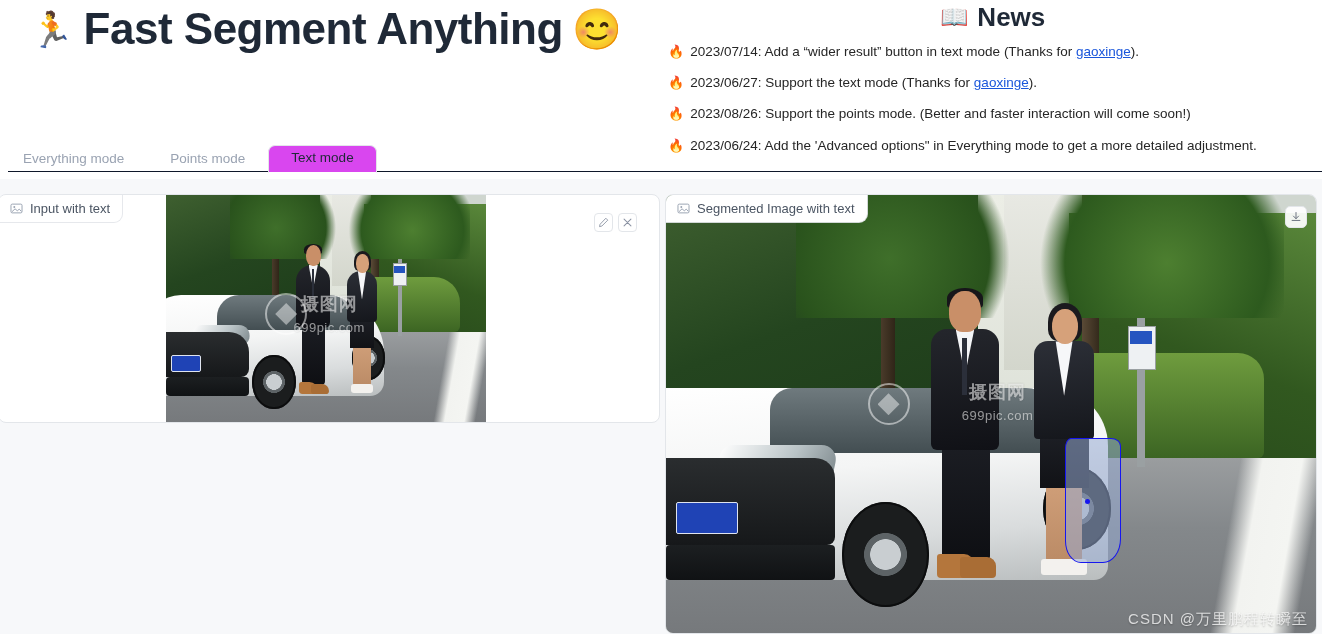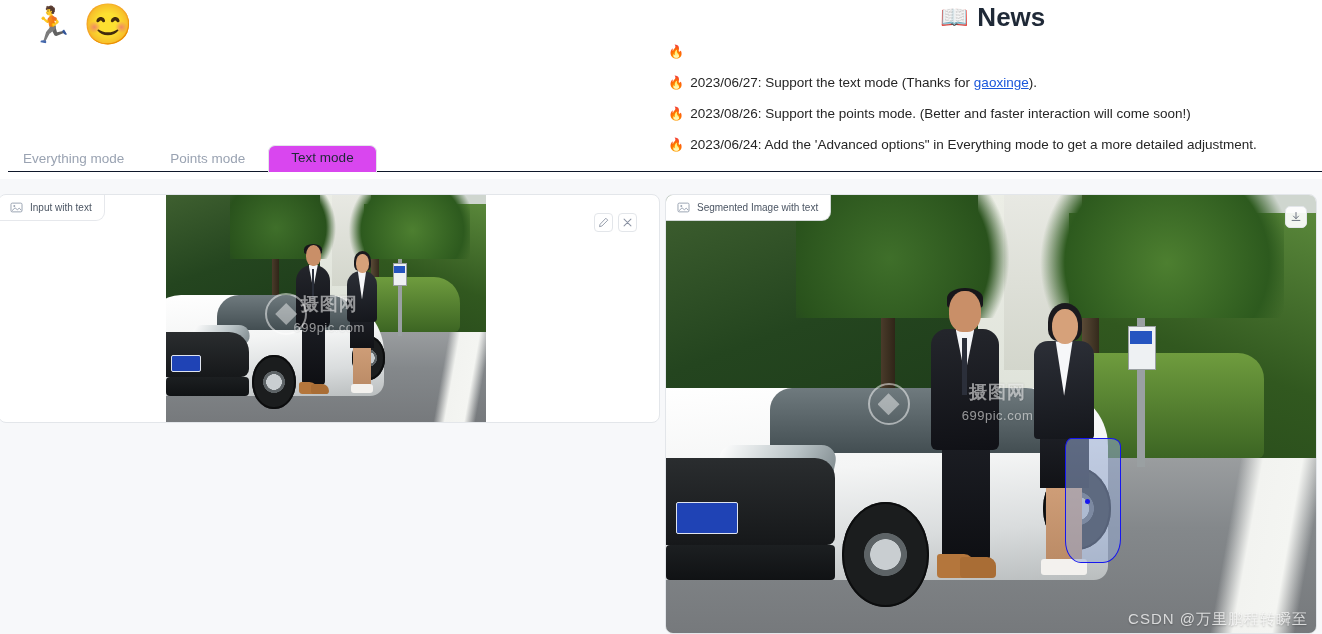--- a/index.html
+++ b/index.html
@@ -66,21 +66,21 @@
   
   .panel-input {
     position: absolute; left: -2px; top: 15px; width: 662px; height: 229px;
     background: #ffffff; border: 1px solid #e3e6ea; border-radius: 8px;
     overflow: hidden;
   }
   .panel-label {
     position: absolute; left: 0; top: 0; z-index: 6;
     display: flex; align-items: center; gap: 7px;
     background: #ffffff; border-bottom-right-radius: 8px;
-    padding: 6px 12px 6px 11px; font-size: 10px; color: #4b5563;
+    padding: 6px 12px 6px 11px; font-size: 13px; color: #4b5563;
     box-shadow: 0 0 0 1px rgba(227,230,234,0.9);
   }
   .pl-icon { width: 13px; height: 13px; display: block; }
 
   .img-frame-left {
     position: absolute; left: 167px; top: 0px; width: 320px; height: 228px;
     overflow: hidden;
   }
   .corner-tools {
     position: absolute; right: 22px; top: 18px; z-index: 7; display: flex; gap: 5px;
@@ -244,33 +244,35 @@
 </style>
 </head>
 <body>
 
 <div id="app">
 
   <div class="header">
 
     <div class="title-block">
       <span class="title-emoji-run">🏃</span>
+      <span class="title-text">Fast Segment Anything</span>
       <span class="title-emoji-smile">😊</span>
     </div>
 
     <div class="news-block">
       <div class="news-head">
         <span class="news-head-icon">📖</span>
         <span class="news-head-text">News</span>
       </div>
 
       <div class="news-list">
 
         <div class="news-item">
           <span class="news-fire">🔥</span>
+          <span><span>2023/07/14: Add a “wider result” button in text mode (Thanks for </span><span class="news-link">gaoxinge</span><span>).</span></span>
         </div>
 
         <div class="news-item">
           <span class="news-fire">🔥</span>
           <span><span>2023/06/27: Support the text mode (Thanks for </span><span class="news-link">gaoxinge</span><span>).</span></span>
         </div>
 
         <div class="news-item">
           <span class="news-fire">🔥</span>
           <span>2023/08/26: Support the points mode. (Better and faster interaction will come soon!)</span>

